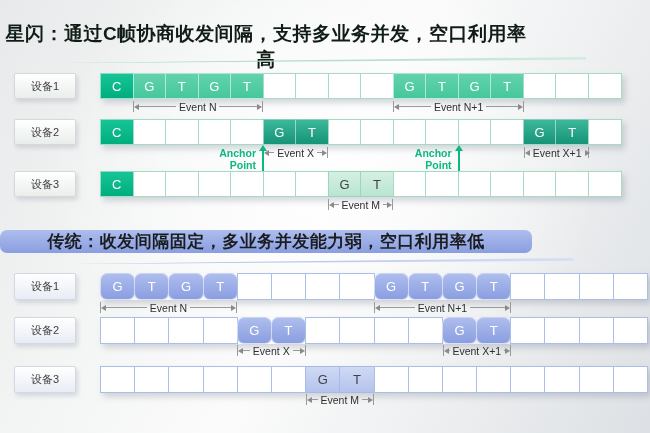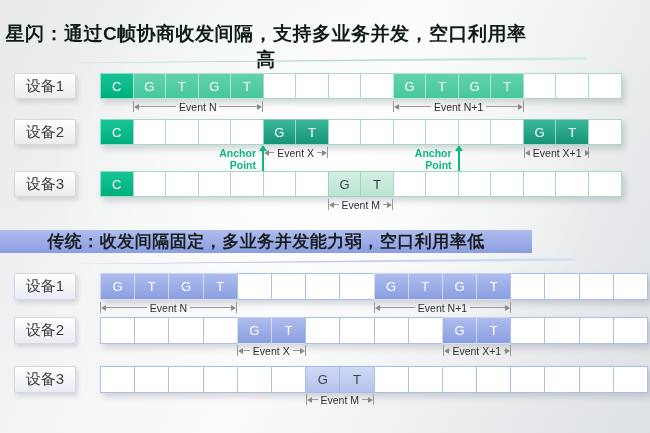--- a/index.html
+++ b/index.html
@@ -16,38 +16,38 @@
   .swoosh{position:absolute;height:6px;}
   .swoosh.green{left:64px;top:57px;width:522px;
     background:linear-gradient(to right,#93d2b4,#d4ecdf);
     clip-path:polygon(0 100%,100% 0,100% 45%,1.5% 100%);}
   .swoosh.blue{left:76px;top:258px;width:498px;
     background:linear-gradient(to right,#a3b6e6,#d6dff5);
     clip-path:polygon(0 100%,100% 0,100% 45%,1.5% 100%);}
   .layer{position:absolute;left:0;top:0;width:650px;height:433px;pointer-events:none;}
   .dev-label{
     position:absolute;left:14px;width:62px;display:flex;align-items:center;justify-content:center;
-    font-size:15px;color:#3c3c3c;border:1px solid #d4dad6;border-radius:2px;
+    font-size:11px;color:#3c3c3c;border:1px solid #d4dad6;border-radius:2px;
     background:linear-gradient(#ffffff,#e9eeeb);
     box-shadow:2px 3px 4px rgba(110,120,135,.22);box-sizing:border-box;
   }
   .sec-blue .dev-label{border-color:#d2d8e4;background:linear-gradient(#ffffff,#e8ecf4);}
   .grid-row{position:absolute;display:flex;box-shadow:3px 4px 6px rgba(110,120,135,.28);}
   .cell{
     flex:1;display:flex;align-items:center;justify-content:center;box-sizing:border-box;
     border:1px solid;margin-left:-1px;font-size:13px;
   }
   .cell:first-child{margin-left:0;}
   .empty-green{background:#ffffff;border-color:#a5dbc3;}
   .empty-blue{background:#ffffff;border-color:#aabfe7;}
   .c-frame{background:linear-gradient(#17c495,#00ae7d);border-color:rgba(255,255,255,.55);color:#fff;}
   .green-mid{background:linear-gradient(#63d2ac,#46c79c);border-color:rgba(255,255,255,.55);color:#fff;}
   .green-dark{background:linear-gradient(#3cb79a,#169478);border-color:rgba(255,255,255,.5);color:#fff;}
   .green-pale{background:linear-gradient(#d5efe3,#bae5d2);border-color:#96d8ba;color:#3f4446;}
-  .blue{background:linear-gradient(#aebdee,#8a9ee0);border-color:rgba(255,255,255,.55);color:#fff;}
+  .blue{background:linear-gradient(#aebdee,#8a9ee0);border-color:rgba(255,255,255,.55);color:#fff;border-radius:7px;}
   .blue-pale{background:linear-gradient(#cfd9f5,#b4c3ec);border-color:#a8b9e8;color:#3f4446;}
   .event-arrow{
     position:absolute;display:flex;align-items:center;height:11px;
     border-left:1px solid #9a9a9a;border-right:1px solid #9a9a9a;box-sizing:border-box;
   }
   .event-arrow .ah{width:0;height:0;border-top:3px solid transparent;border-bottom:3px solid transparent;}
   .event-arrow .ah.l{border-right:5px solid #8a8a8a;}
   .event-arrow .ah.r{border-left:5px solid #8a8a8a;}
   .event-arrow .ln{flex:1;height:1px;background:#9a9a9a;}
   .event-arrow .txt{font-size:10.5px;color:#2f2f2f;padding:17px 3px;white-space:nowrap;text-align:right;}

